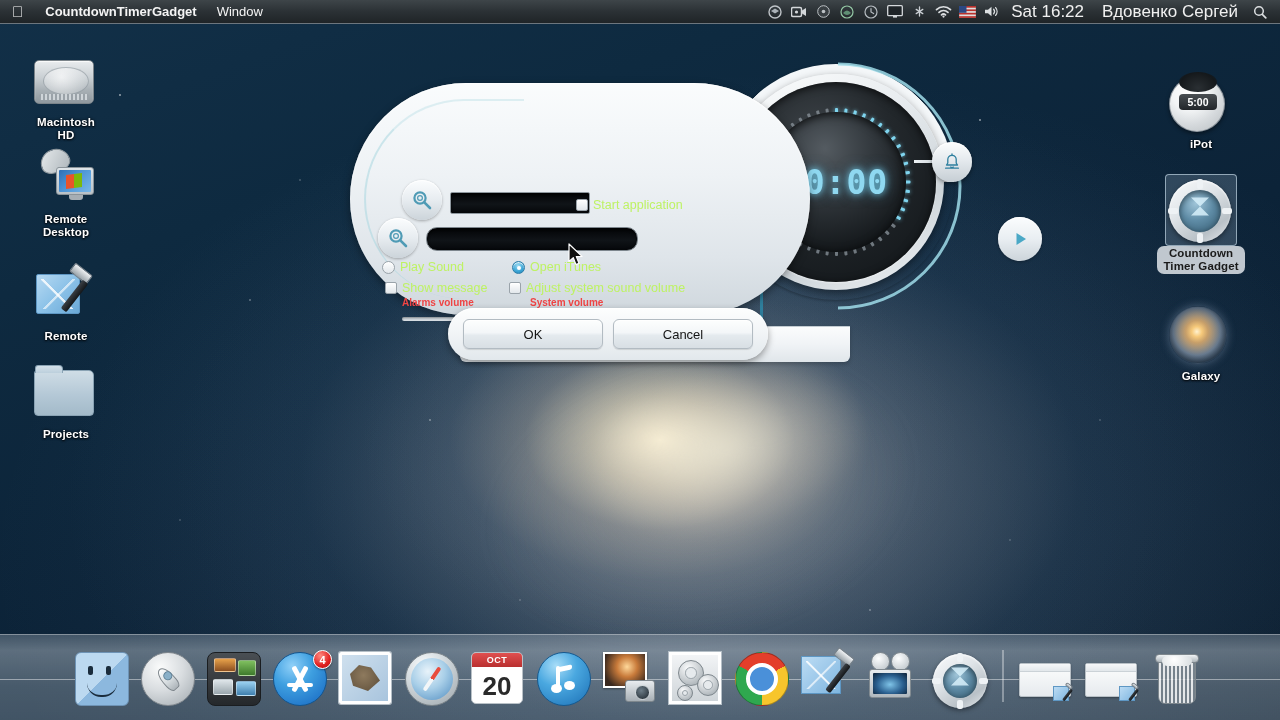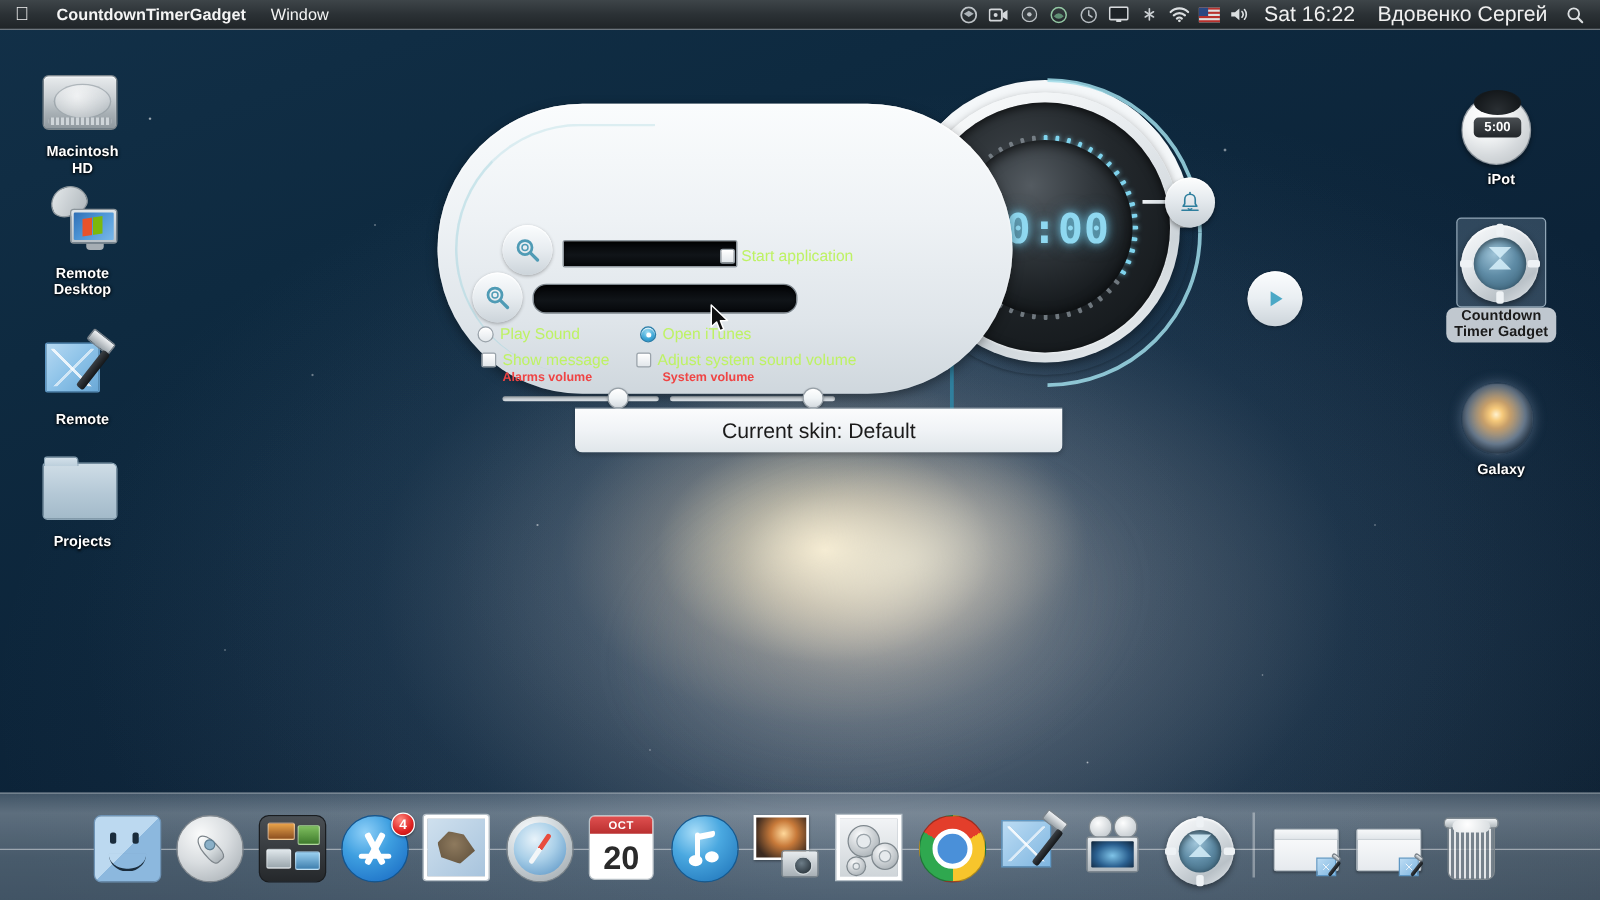--- a/index.html
+++ b/index.html
@@ -1029,20 +1029,24 @@
     </div>
     <div class="slider" style="left:186px; top:250px; width:132px;">
       <div class="track"></div>
       <div class="thumb" id="system-thumb" style="left: 105.8px;"></div>
     </div>
 
     <div class="skinbar">
       <span class="txt">Current skin: Default</span>
     </div>
 
+    <div class="btnbar">
+      <div class="dlgbtn">OK</div>
+      <div class="dlgbtn">Cancel</div>
+    </div>
   </div>
 
   <div class="cursor" style="left: 568px; top: 243px;">
     <svg width="17" height="24" viewBox="0 0 17 24">
       <path d="M1 1 L1 18.5 L5.3 14.6 L8 21.6 L11 20.3 L8.3 13.6 L14 13.4 Z" fill="#101010" stroke="#ffffff" stroke-width="1.2" stroke-linejoin="round"></path>
     </svg>
   </div>
 
   <div class="dock-shelf"></div>
   <div class="dock-items">

